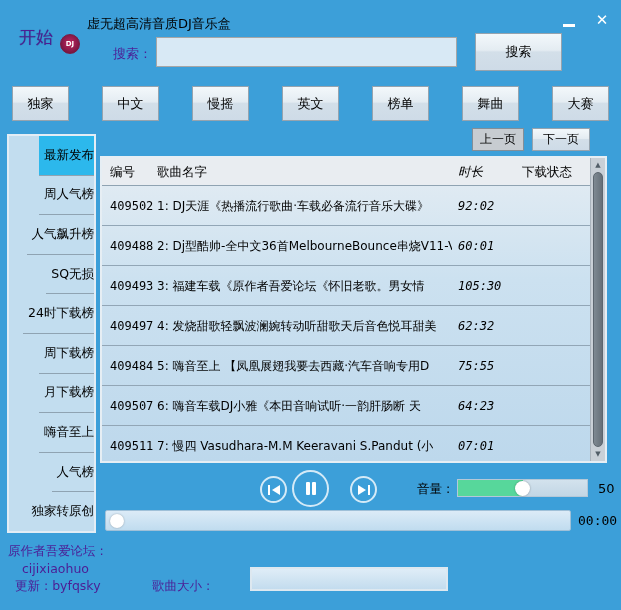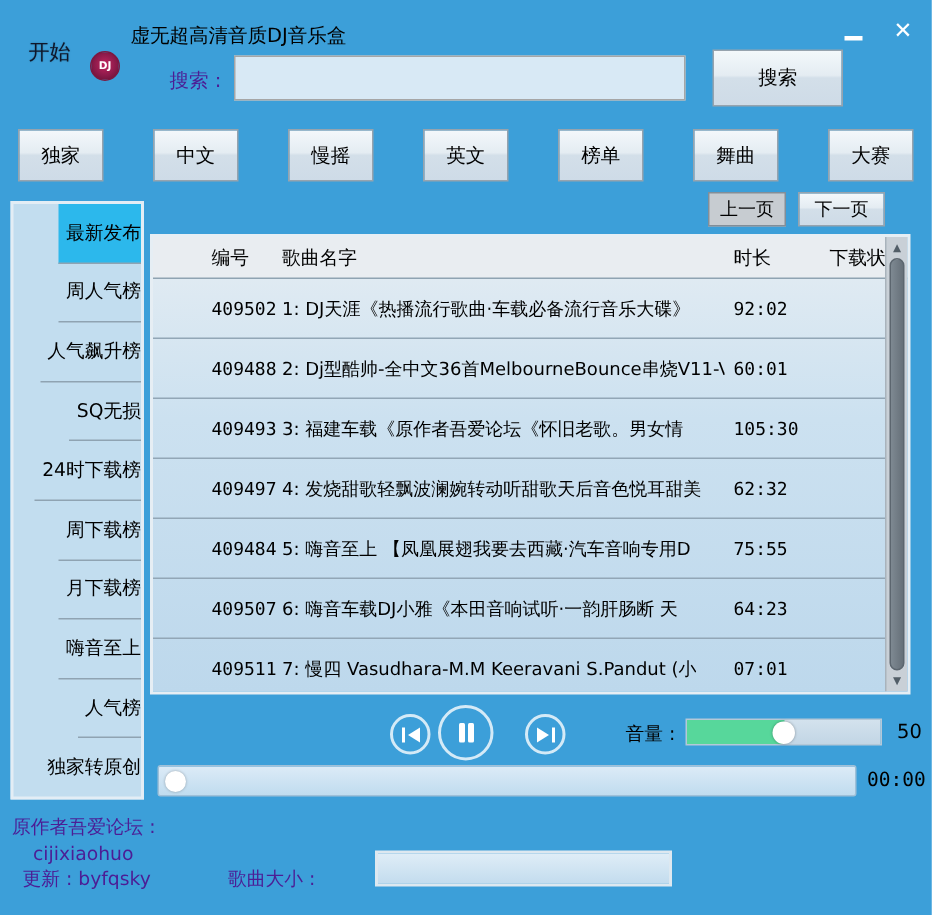--- a/index.html
+++ b/index.html
@@ -10,21 +10,21 @@
     background:var(--window-bg,#3C9FD9); overflow:hidden; color:#000;
   }
   
   #app-icon {
     position:absolute; left:60px; top:11px; width:20px; height:20px; border-radius:50%;
     background:radial-gradient(circle at 50% 45%, #c2255f 0%, #8b1a4a 55%, #5e1030 100%);
     border:1px solid #7c1840; color:#fff; font-size:7px; font-weight:bold;
     display:flex; align-items:center; justify-content:center;margin-top:23px;
   }
   #window-title { position:absolute; left:87px; top:15px; font-size:13px; color:#000; }
-  #start-label { position:absolute; left:19px; top:26px; font-size:14px; color:#0f172a; text-shadow:0 0 1px rgba(0,0,0,.35); }
+  #start-label { position:absolute; left:19px; top:26px; font-size:17px; color:#4c1d95; text-shadow:0 0 1px rgba(0,0,0,.35); }
   #min-btn { position:absolute; left:560px; top:12px; width:18px; height:18px; display:flex; align-items:flex-end; justify-content:center; cursor:default; }
   #min-btn .bar { width:12px; height:3px; background:#fff; margin-bottom:3px; }
   #close-btn { position:absolute; left:592px; top:10px; width:20px; height:20px; color:#fff; font-size:15px; font-weight:bold; display:flex; align-items:center; justify-content:center; }
   
   #search-label { position:absolute; left:113px; top:45px; font-size:13px; }
   #search-input {
     position:absolute; left:156px; top:37px; width:301px; height:30px;
     background:#D8E9F5; border:1px solid #A6A6A6; font-size:13px; padding:0 6px;
   }
   .btn {
@@ -51,27 +51,27 @@
   }
   .side-item:last-child { border-bottom:none; }
   .side-item.selected { background:var(--selected-bg,#2CB8EC); }
   
   #songtable {
     position:absolute; left:100px; top:156px; width:507px; height:307px;
     background:linear-gradient(180deg,#E5EDF3 0%,#CCE1F0 40%,#BDD8EC 100%);
     border:2px solid #E6EEF4; overflow:hidden;
   }
   #thead { position:relative; height:28px; background:#E9EDF1; border-bottom:1px solid #8FA3B2; font-size:12.5px; }
-  #thead span, .trow span { position:absolute; top:0; line-height:28px; white-space:nowrap;margin-left:31px; }
+  #thead span, .trow span { position:absolute; top:0; line-height:28px; white-space:nowrap; }
   #rows { position:absolute; left:0; top:28px; right:15px; bottom:0; }
   .trow { position:relative; height:40px; border-bottom:1px solid #92A6B6; font-size:12px; }
   .trow span { line-height:40px; }
   .col-id { left:8px; }
   .col-name { left:55px; }
-  .col-dur { left:356px; }
+  .col-dur { left:356px;font-style:italic; }
   .col-status { left:420px; }
   .trow .col-id, .trow .col-dur { font-family:"DejaVu Sans Mono","Liberation Mono",monospace; font-size:12px; }
   .trow .col-name { max-width:295px; overflow:hidden; }
   
   #scrollbar { position:absolute; top:0; right:0; bottom:0; width:15px; background:#C9D0D7; border-left:1px solid #A9B3BC; }
   .sb-btn { position:absolute; left:0; width:14px; height:14px; font-size:7px; color:#525E68; display:flex; align-items:center; justify-content:center; }
   #sb-up { top:0; } #sb-down { bottom:0; }
   #sb-thumb { position:absolute; left:2px; right:2px; top:14px; bottom:14px; background:linear-gradient(90deg,#7E8992,#667079); border:1px solid #5C666F; border-radius:6px; }
   
   .pcircle { position:absolute; border:2px solid rgba(255,255,255,.78); border-radius:50%; display:flex; align-items:center; justify-content:center; gap:2px; }

